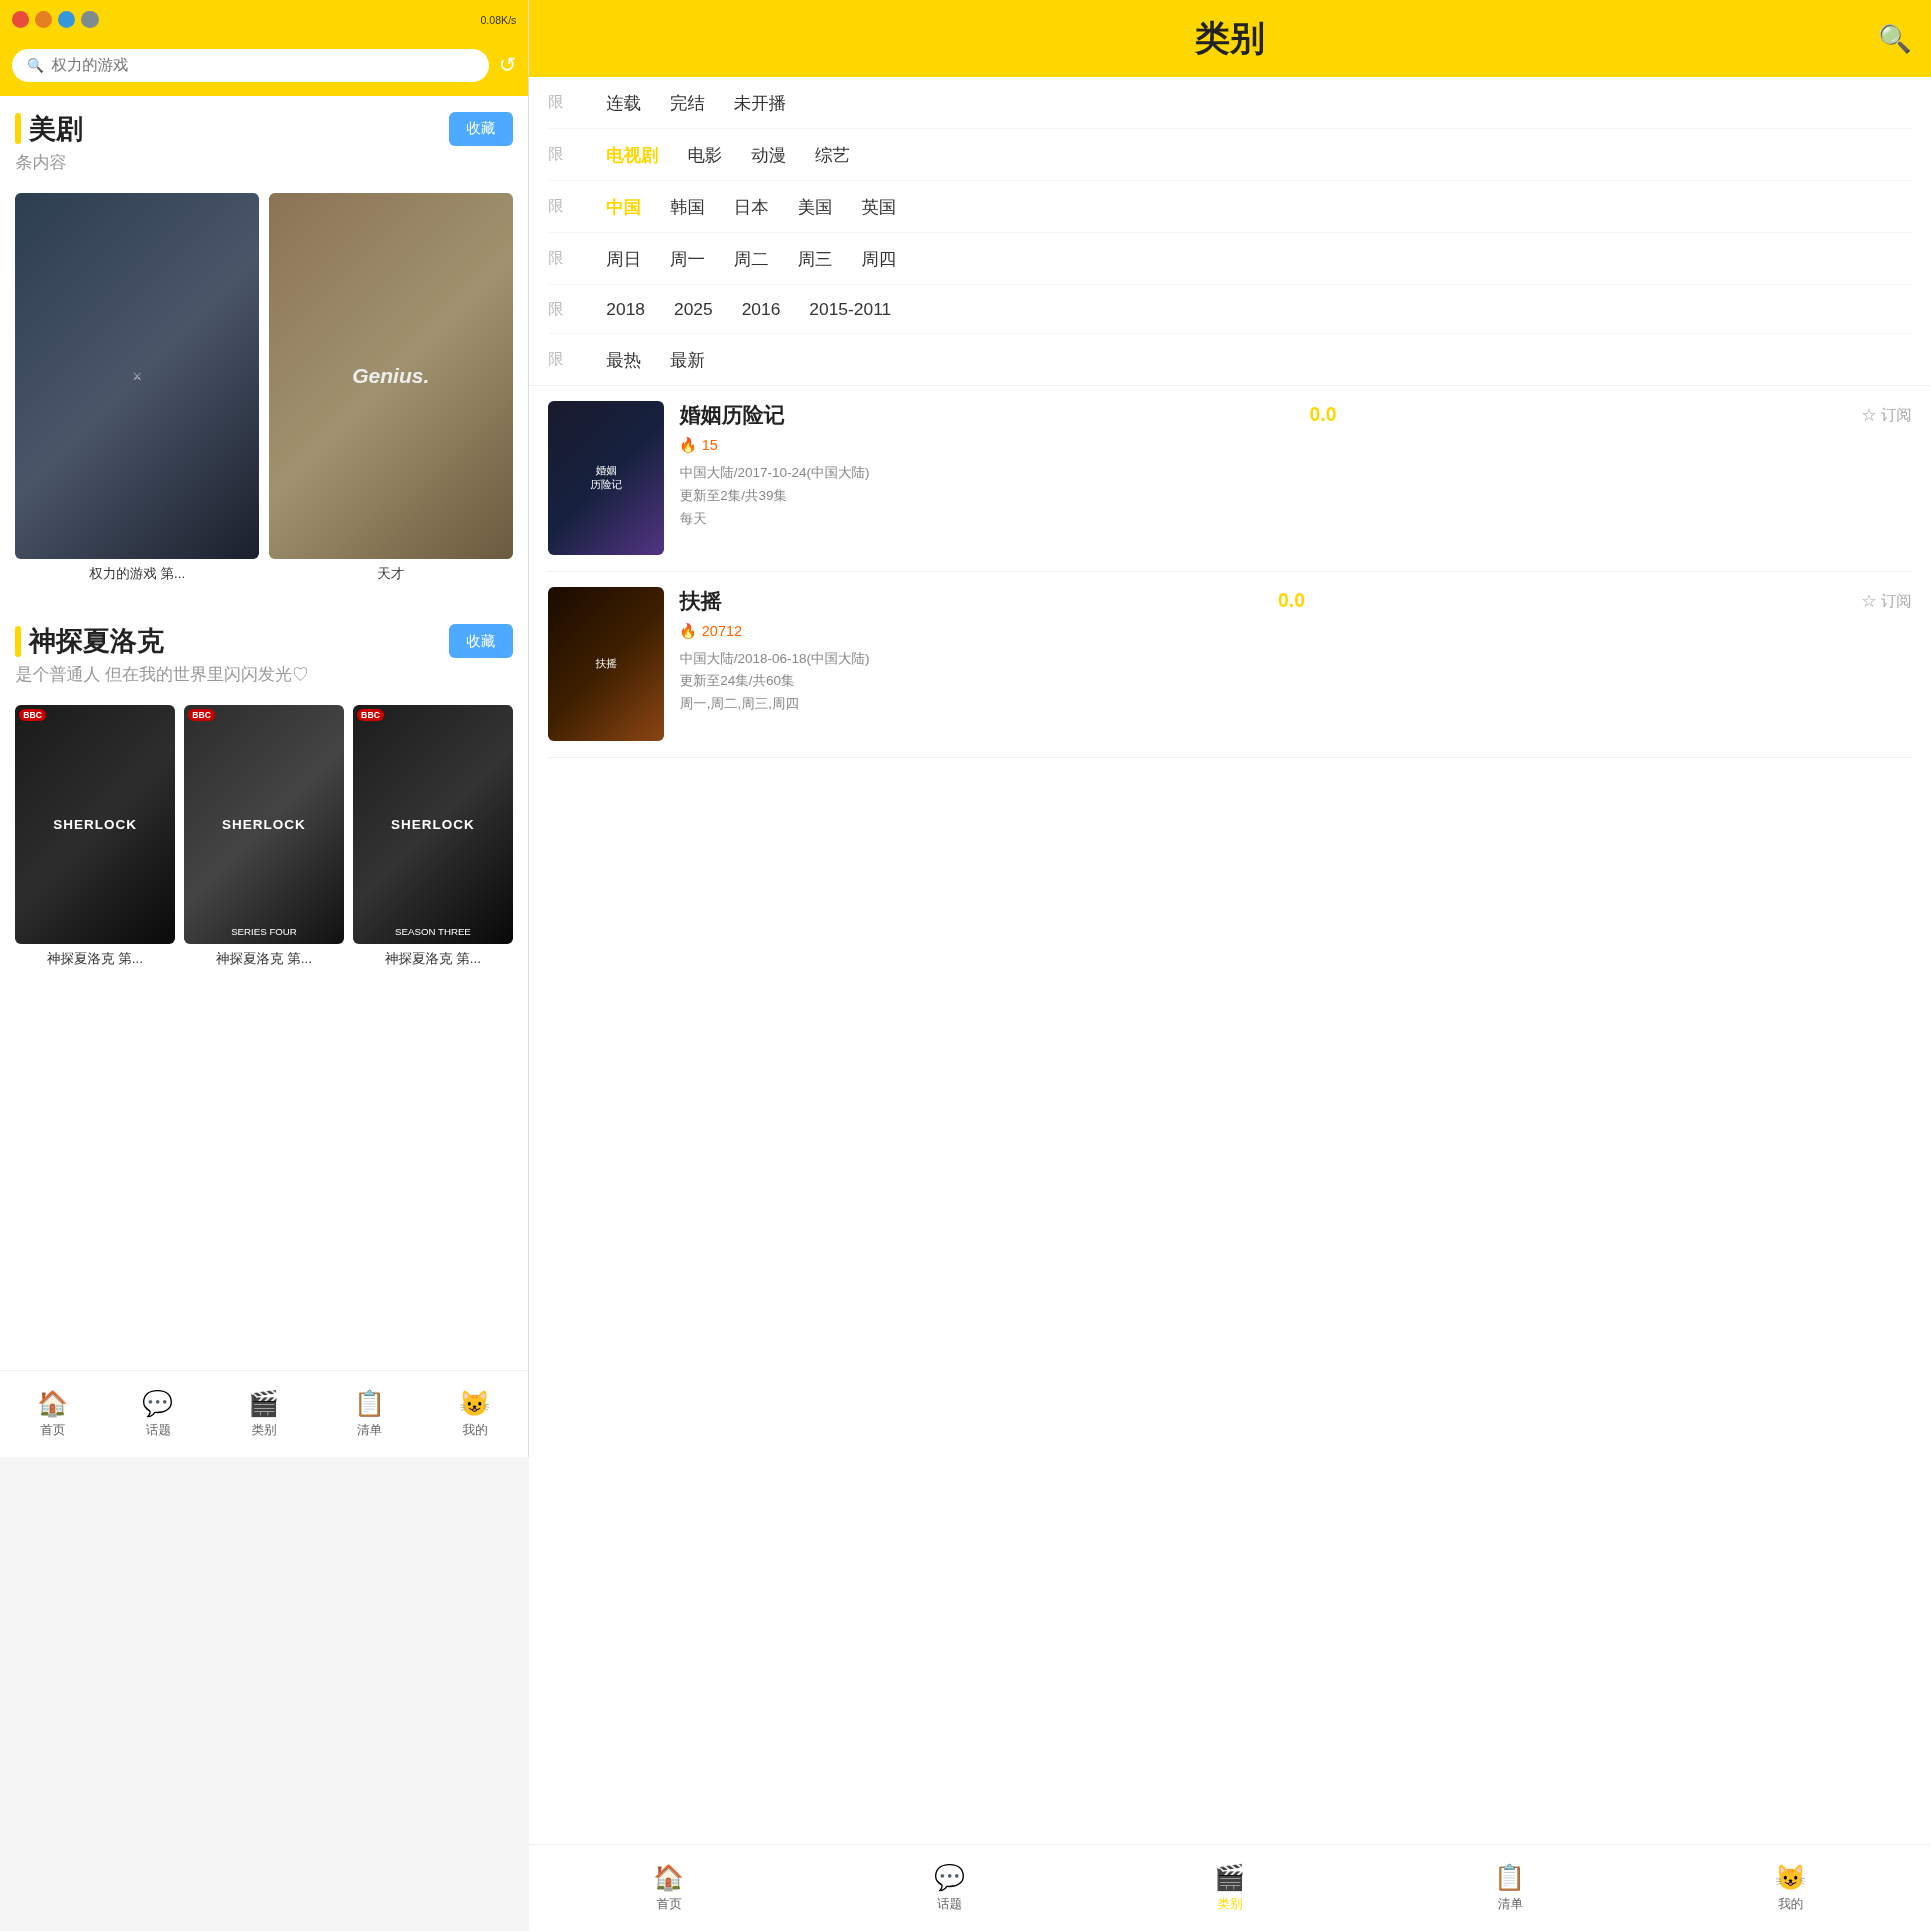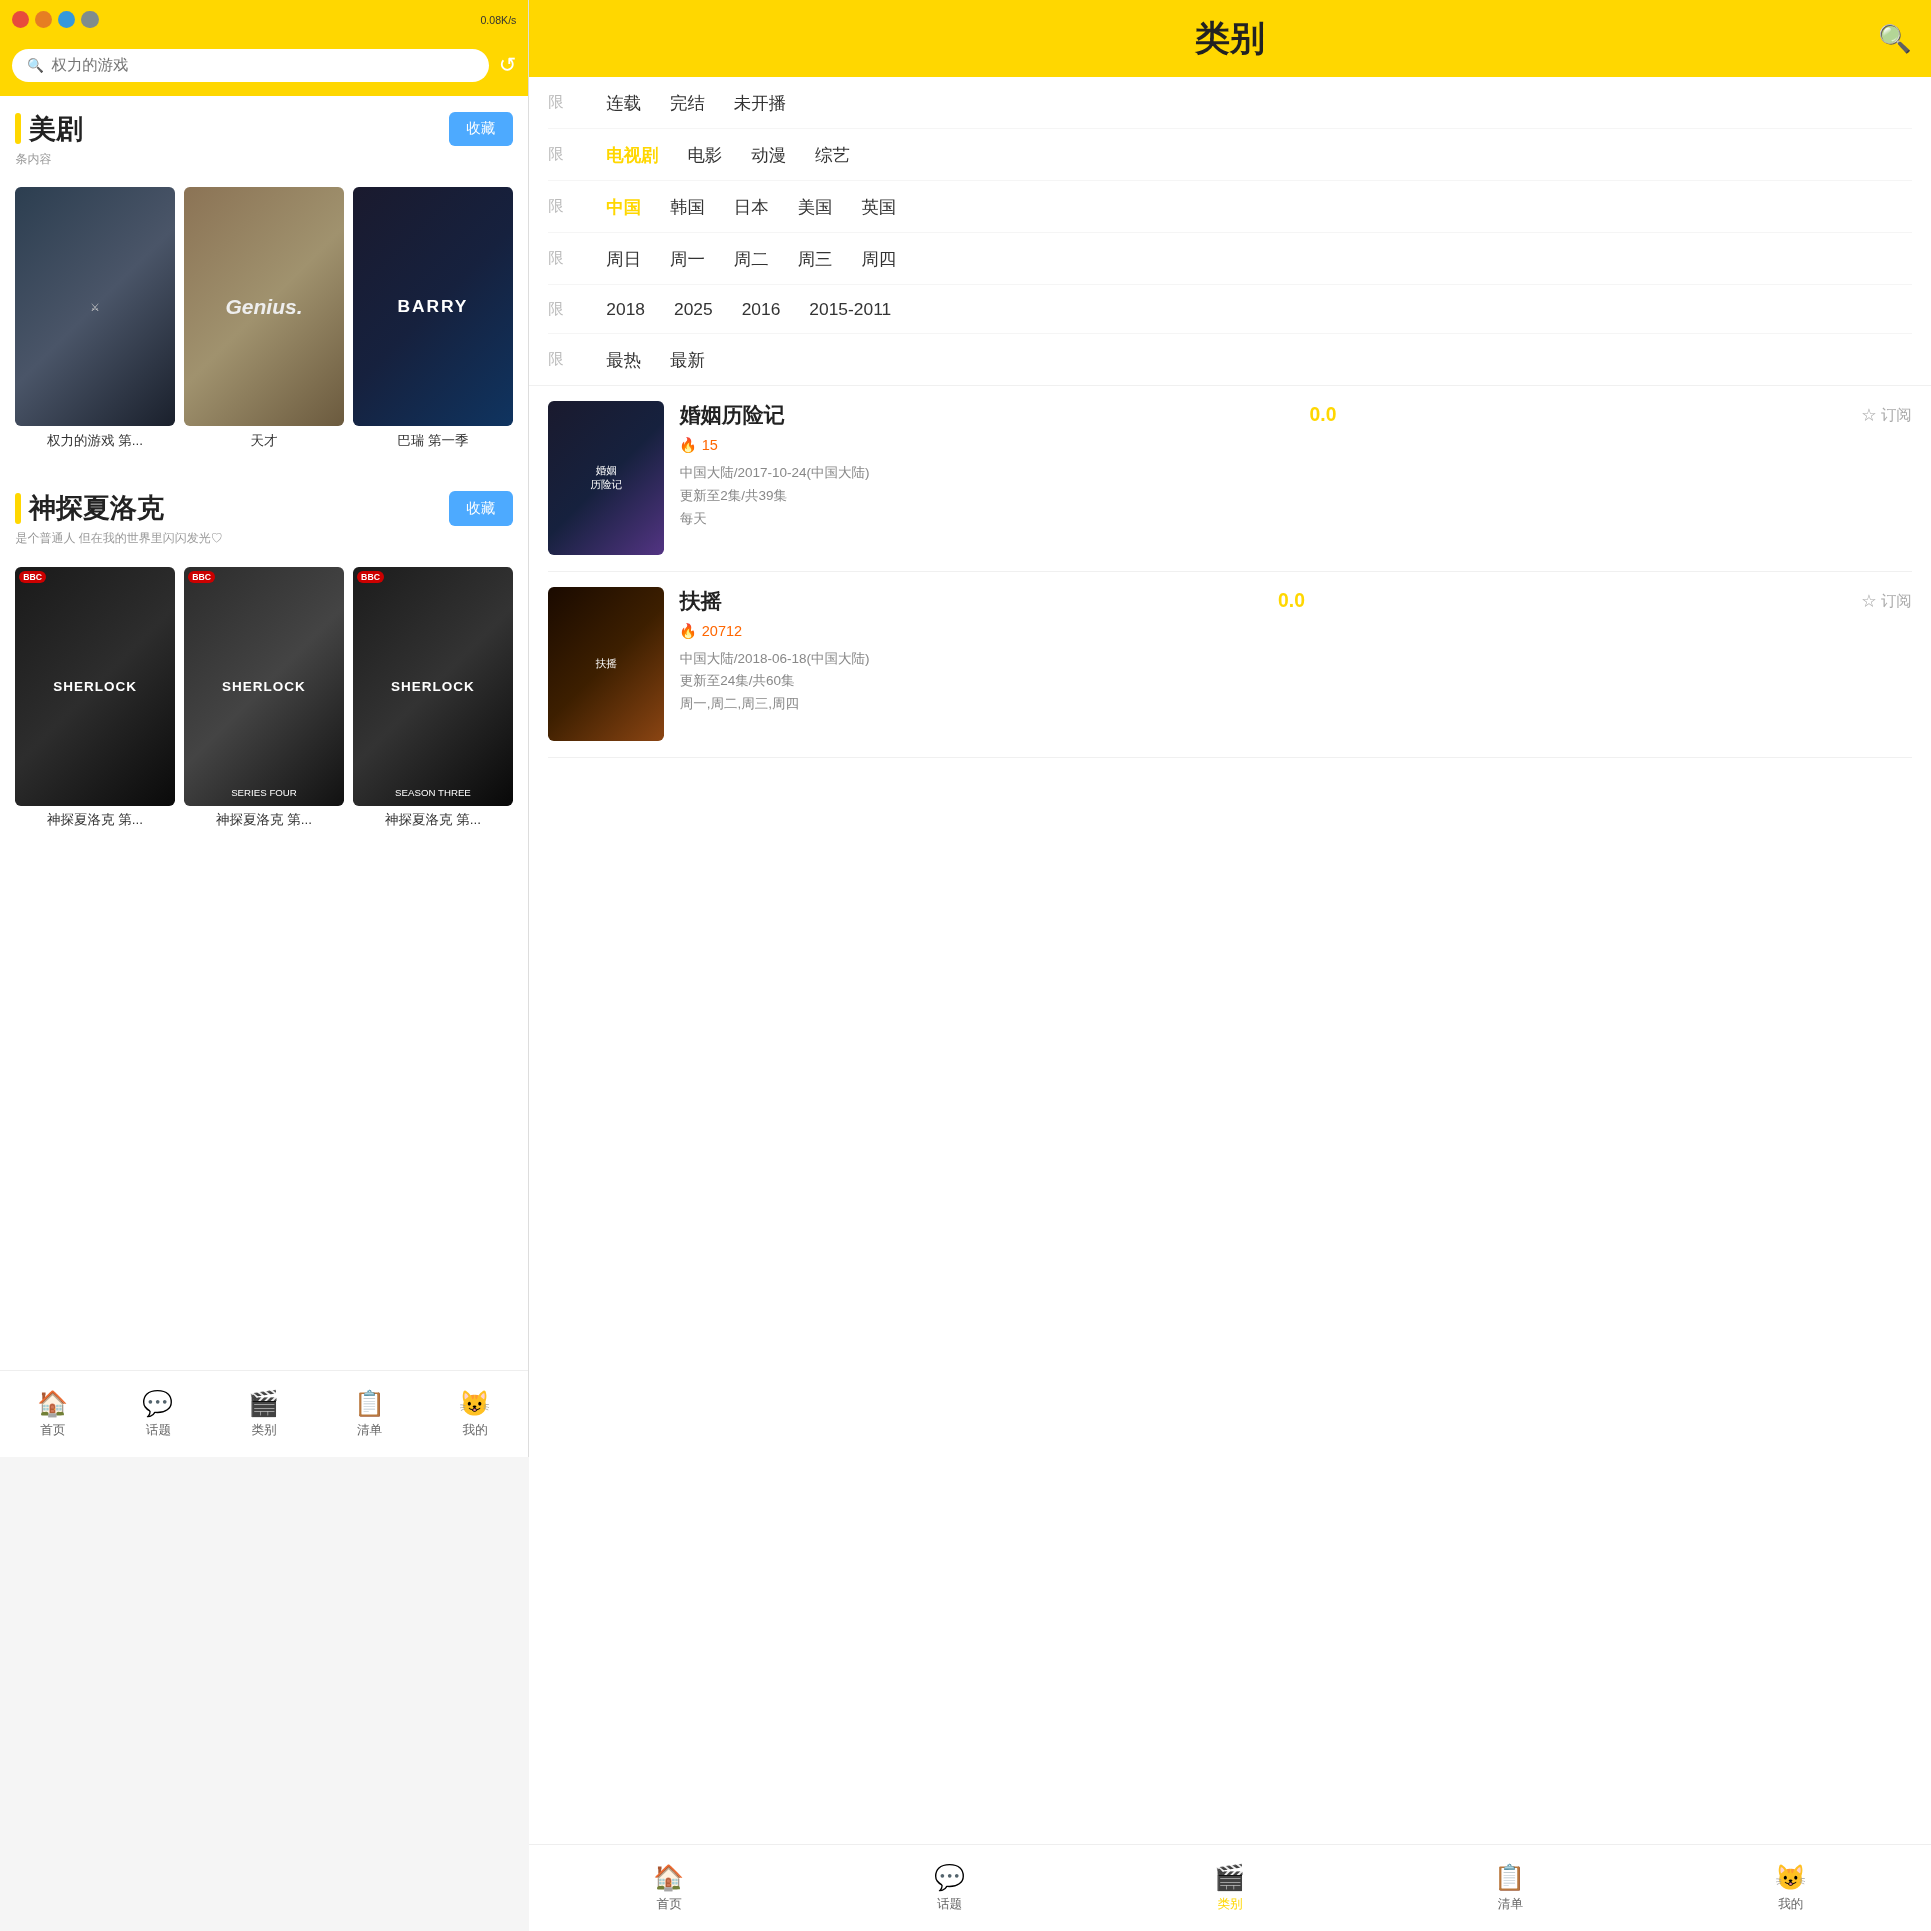--- a/index.html
+++ b/index.html
@@ -100,21 +100,21 @@
       width: 5.8px; height: 31px;
       background: #FFD700;
       border-radius: 2.9px;
     }
     .section-title {
       font-size: 27px;
       font-weight: bold;
       color: #222;
     }
     .section-subtitle {
-      font-size: 12px;
+      font-size: 17px;
       color: #999;
       padding: 0 15.4px 9.7px;
     }
     .collect-btn {
       background: #4DAAFF;
       color: #fff;
       border: none;
       border-radius: 5.8px;
       padding: 7.7px 17.4px;
       font-size: 14.5px;
@@ -430,28 +430,20 @@
 
         <div class="media-item">
           <div class="media-poster poster-genius">
             <div class="poster-content">
               <div class="genius-text">Genius.</div>
             </div>
           </div>
           <div class="media-title">天才</div>
         </div>
 
-        <div class="media-item">
-          <div class="media-poster poster-barry">
-            <div class="poster-content">
-              <div class="barry-text">BARRY</div>
-            </div>
-          </div>
-          <div class="media-title">巴瑞 第一季</div>
-        </div>
       </div>
     </div>
 
     <div class="section">
       <div class="section-header">
         <div class="section-title-wrap">
           <div class="section-indicator"></div>
           <span class="section-title">神探夏洛克</span>
         </div>
         <button class="collect-btn">收藏</button>

